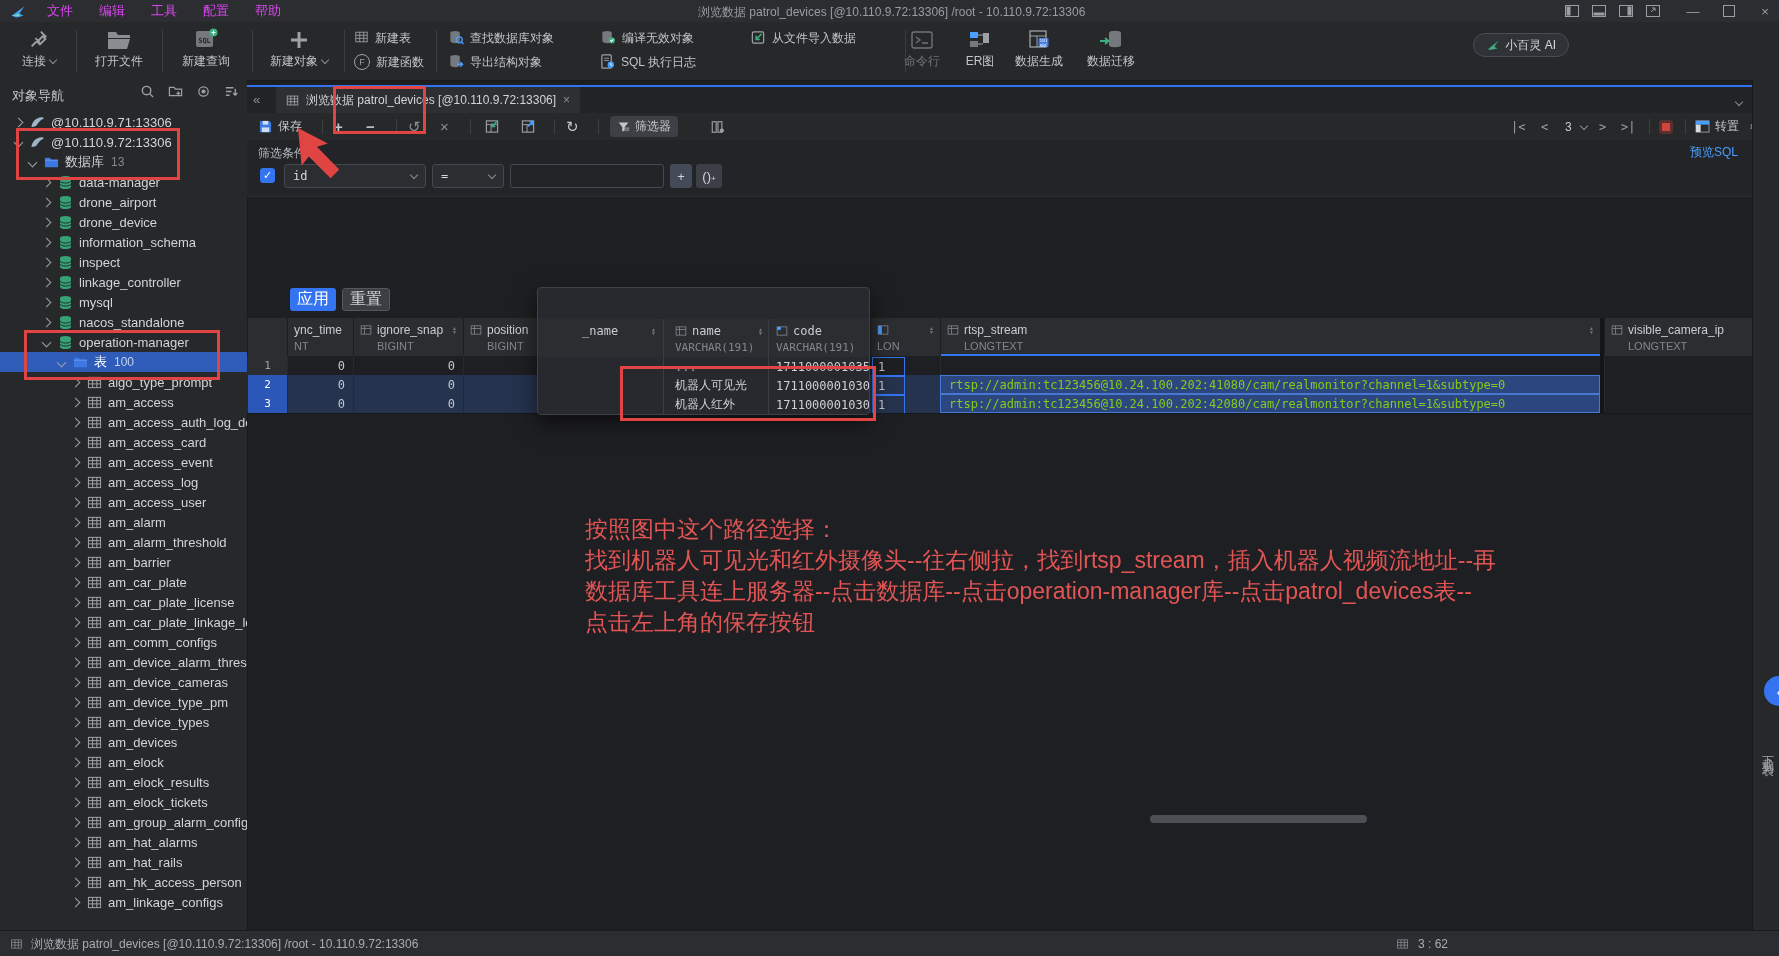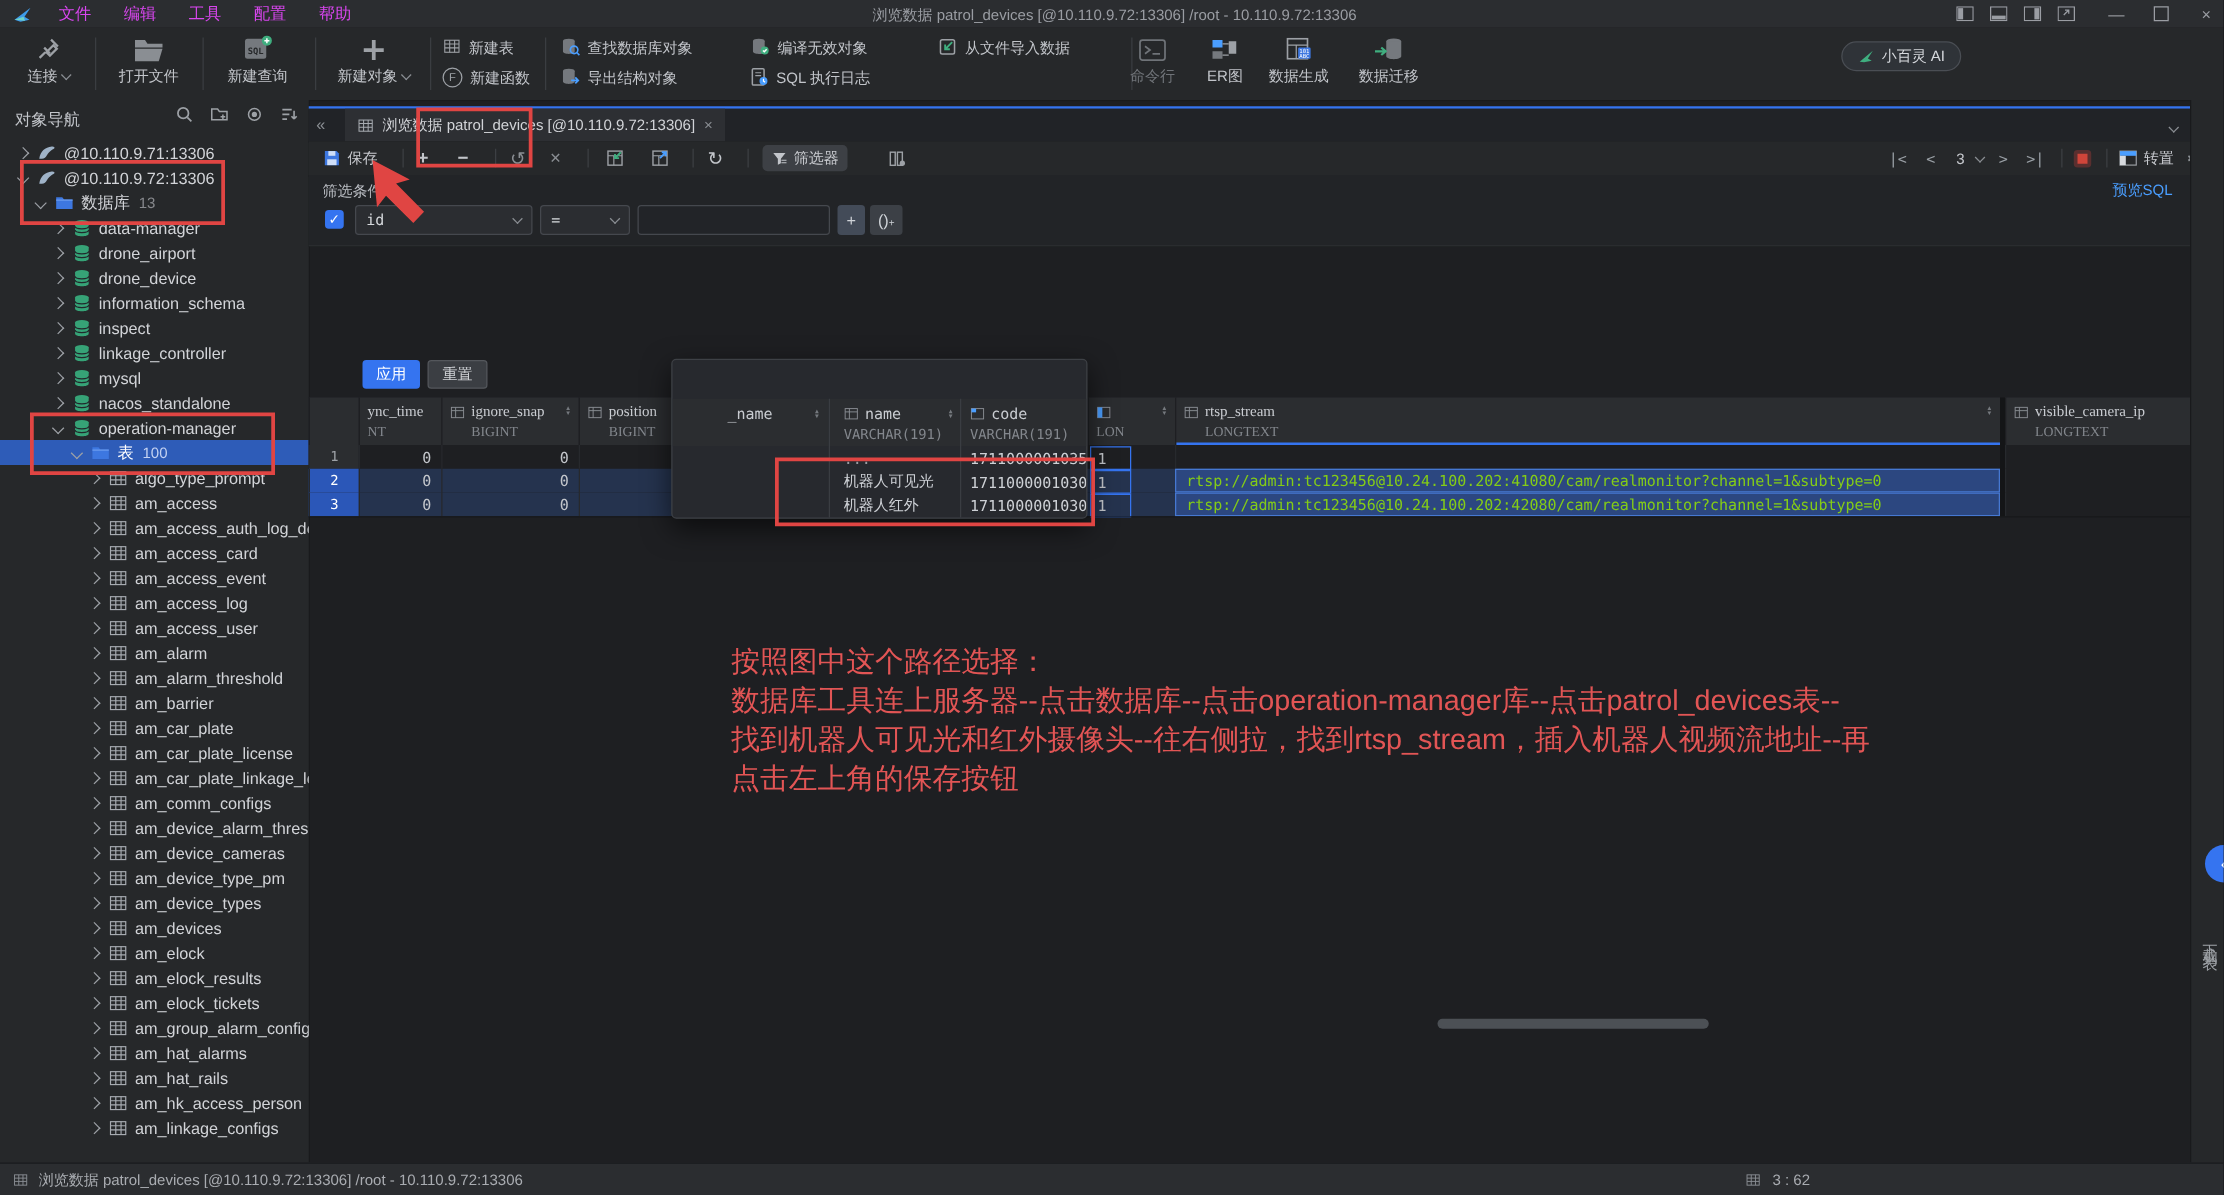--- a/index.html
+++ b/index.html
@@ -56,26 +56,26 @@
   
   #filterpanel{position:absolute;left:247px;top:140px;width:1505px;height:56px;background:#222427;border-bottom:1px solid #2a2c2f}
   #preview-sql{position:absolute;right:14px;top:4px;color:#4a9eff;font-size:12px}
   .dd{position:absolute;top:24px;height:24px;background:#2b2d31;border:1px solid #45484e;border-radius:3px;box-sizing:border-box;
       display:flex;align-items:center;padding:0 8px;font-family:"DejaVu Sans Mono",monospace;font-size:12px;color:#d5d8dc}
   .dd .caret{margin-left:auto}
   #chk{position:absolute;left:13px;top:28px;width:15px;height:15px;background:#3574f0;border-radius:3px;color:#fff;
        font-size:11px;display:flex;align-items:center;justify-content:center}
   .fbtn{position:absolute;top:24px;height:24px;border-radius:3px;display:flex;align-items:center;justify-content:center;color:#cfd3d8;font-size:13px;box-sizing:border-box}
   
-  .pushbtn{position:absolute;height:23px;border-radius:3px;display:flex;align-items:center;justify-content:center;font-size:12px}
+  .pushbtn{position:absolute;height:23px;border-radius:3px;display:flex;align-items:center;justify-content:center;font-size:16px}
   #apply{left:290px;top:288px;width:46px;background:#3574f0;color:#fff}
   #reset{left:342px;top:288px;width:48px;background:#3b3e43;border:1px solid #54575c;color:#d0d3d7;box-sizing:border-box}
   
   .gh{position:absolute;top:318px;height:38px;background:#2b2d30;border-left:1px solid #1e1f22;box-sizing:border-box;
-      padding:4px 6px;font-family:Liberation Serif, serif;overflow:hidden}
+      padding:4px 6px;font-family:Liberation Sans, sans-serif;overflow:hidden}
   .ghn{font-size:12px;color:#c9ccd1;display:flex;align-items:center;gap:5px;height:15px;white-space:nowrap}
   .ght{font-size:11px;color:#83878d;margin-top:3px;white-space:nowrap}
   .sort{margin-left:auto;display:flex;flex-direction:column;line-height:4px;font-size:5px;color:#75797e;flex:none}
   .gh.selcol::after{content:"";position:absolute;left:0;right:0;bottom:0;height:2px;background:#3574f0}
   .band{position:absolute;left:247px;width:1353px;height:19px;background:#25334e}
   .gc{position:absolute;height:19px;box-sizing:border-box;font-family:"DejaVu Sans Mono",monospace;font-size:12px;
       display:flex;align-items:center;padding:0 8px;color:#c3c6cb;border-left:1px solid #27292d;white-space:nowrap;overflow:hidden}
   .gc.ra{justify-content:flex-end}
   .gc.num{justify-content:center;background:#2b2d30;color:#9da1a6;font-size:11px}
   .gc.num.selrow{background:#2b57b8;color:#fff}
@@ -1195,18 +1195,18 @@
   <div class="redbox" style="left:24px;top:330px;width:190px;height:44px"></div>
   <div class="redbox" style="left:333px;top:86px;width:87px;height:42px"></div>
   <div class="redbox" style="left:620px;top:366px;width:250px;height:49px;z-index:41"></div>
 
   <svg id="red-arrow" width="40" height="62" viewBox="0 0 40 62">
     <path d="M20 0 L37 29 L26 26 L33 57 L21 60 L14 30 L3 34 Z" fill="#e04543"></path>
   </svg>
 
   <div id="anno-text">
     <div>按照图中这个路径选择：</div>
+    <div>找到机器人可见光和红外摄像头--往右侧拉，找到rtsp_stream，插入机器人视频流地址--再</div>
     <div>数据库工具连上服务器--点击数据库--点击operation-manager库--点击patrol_devices表--</div>
-    <div>找到机器人可见光和红外摄像头--往右侧拉，找到rtsp_stream，插入机器人视频流地址--再</div>
     <div>点击左上角的保存按钮</div>
   </div>
 
 </div>
 
 </body></html>

